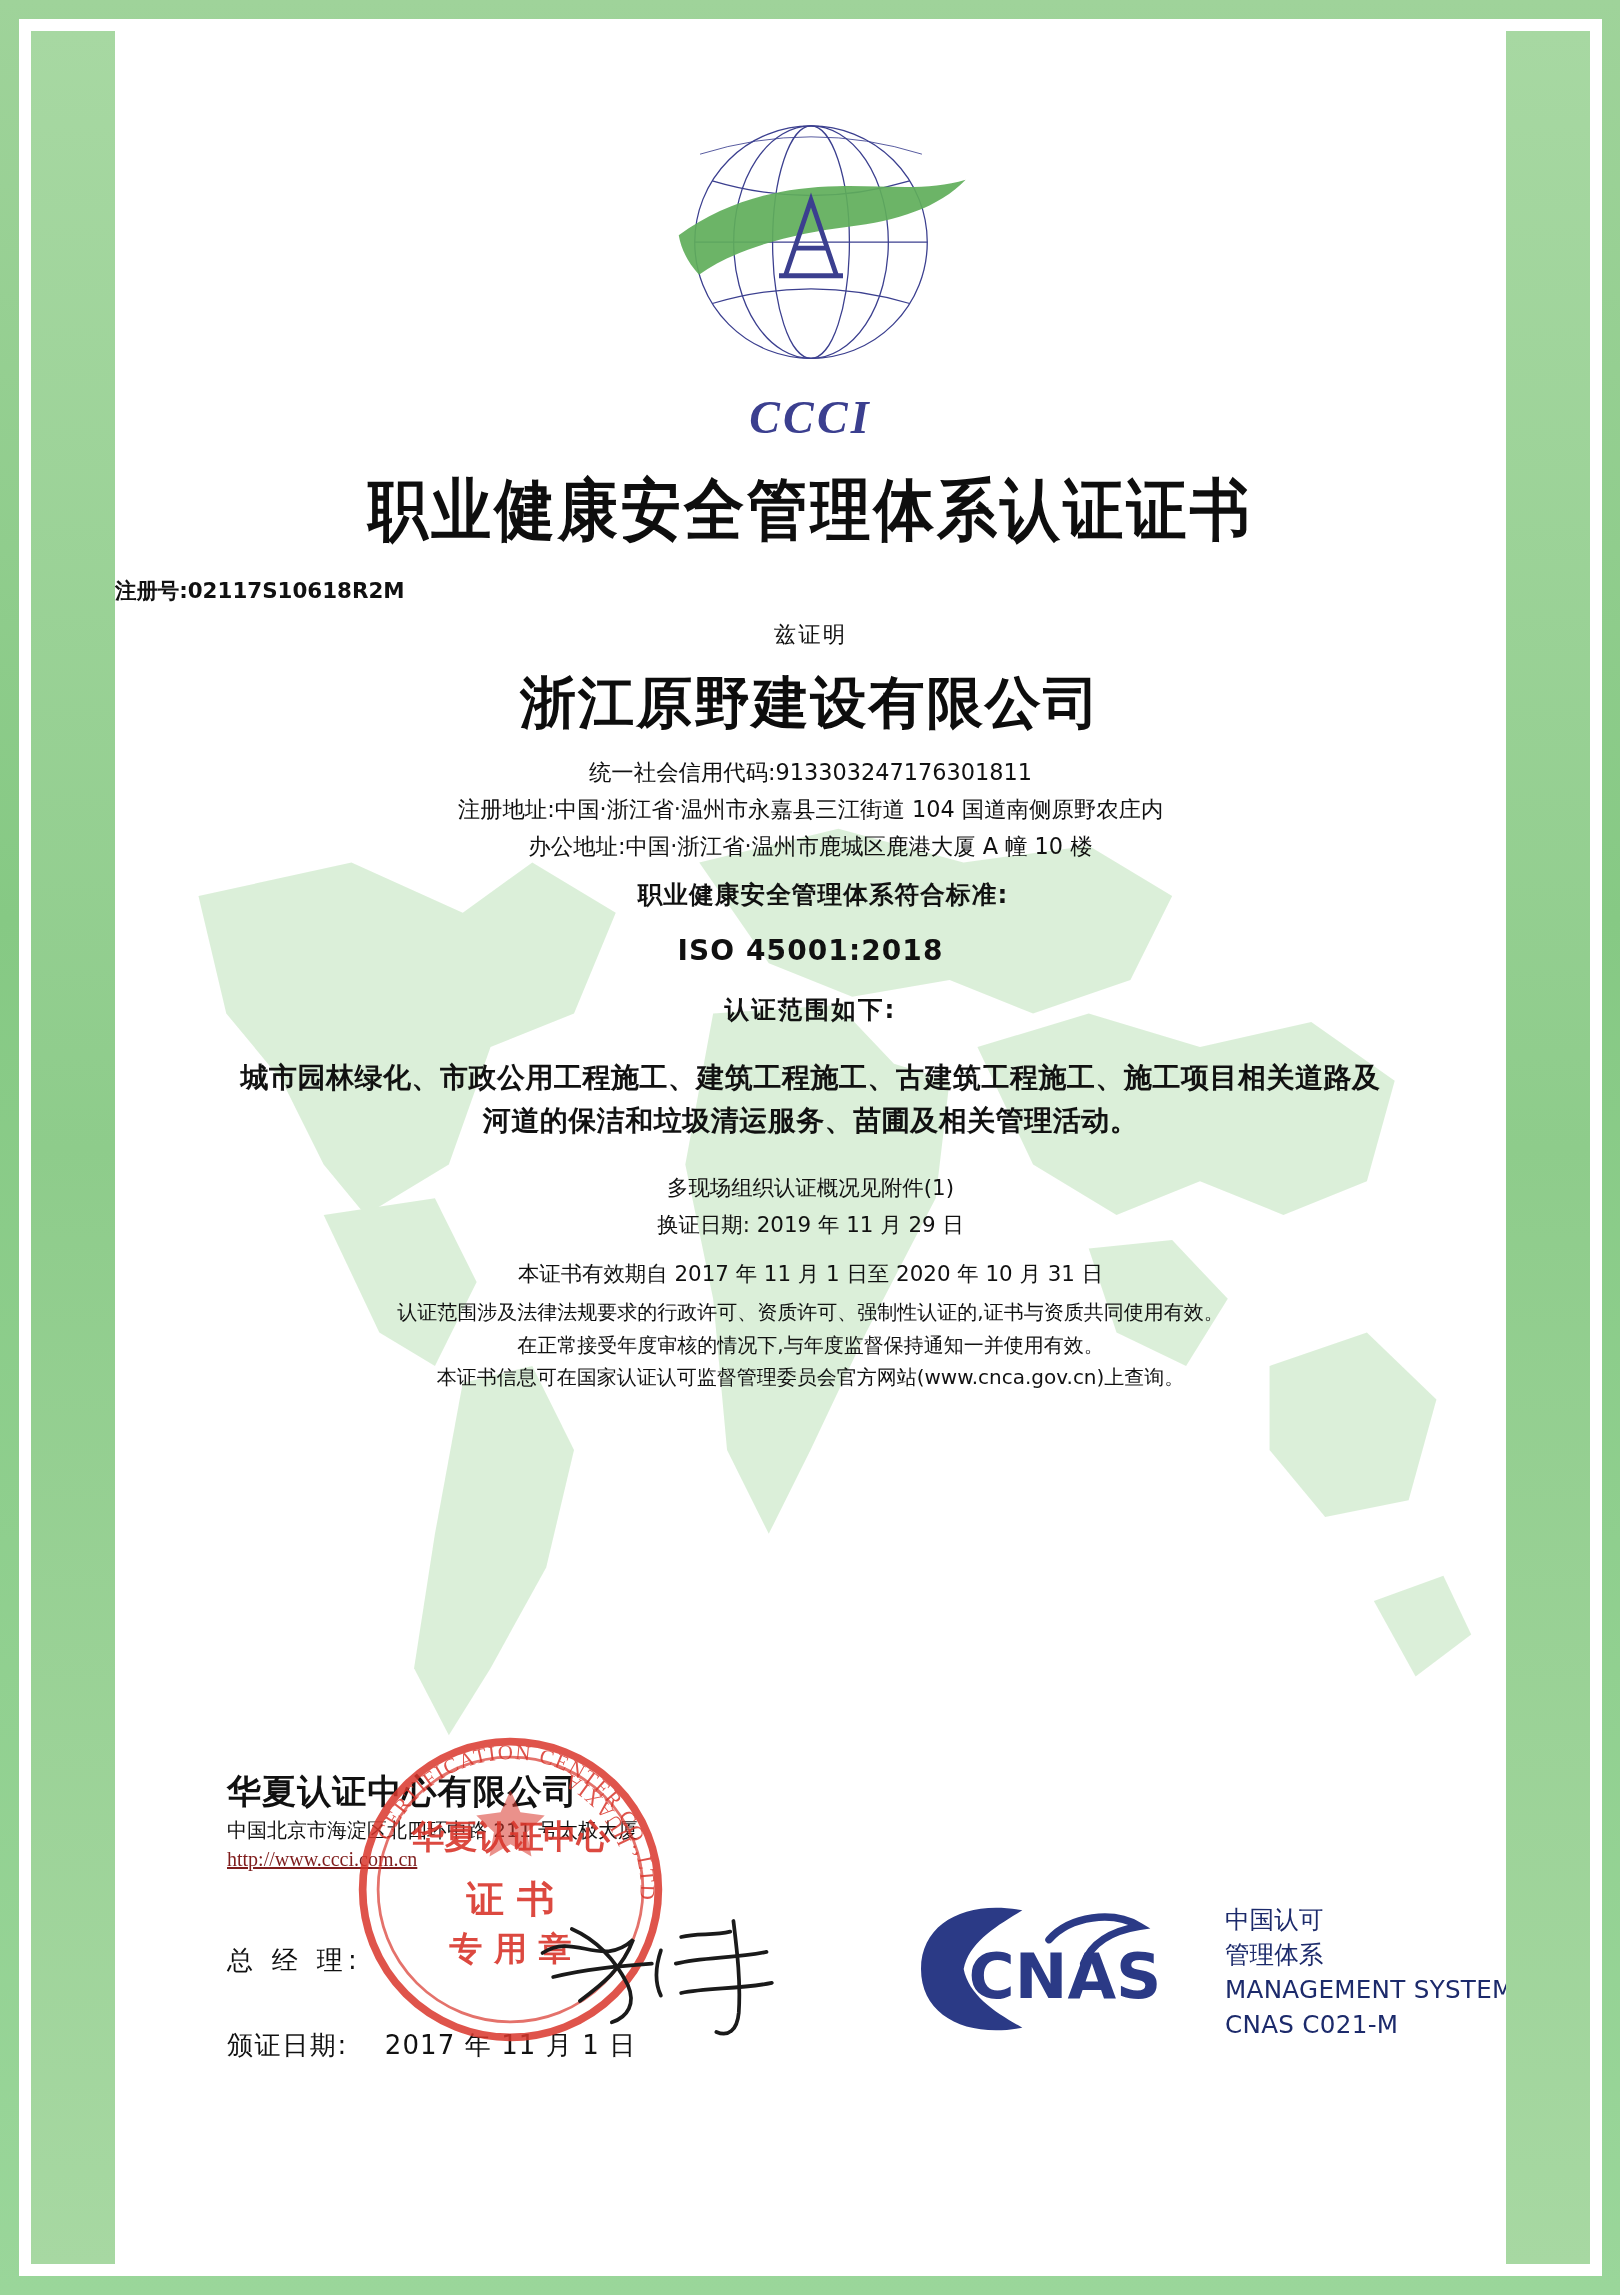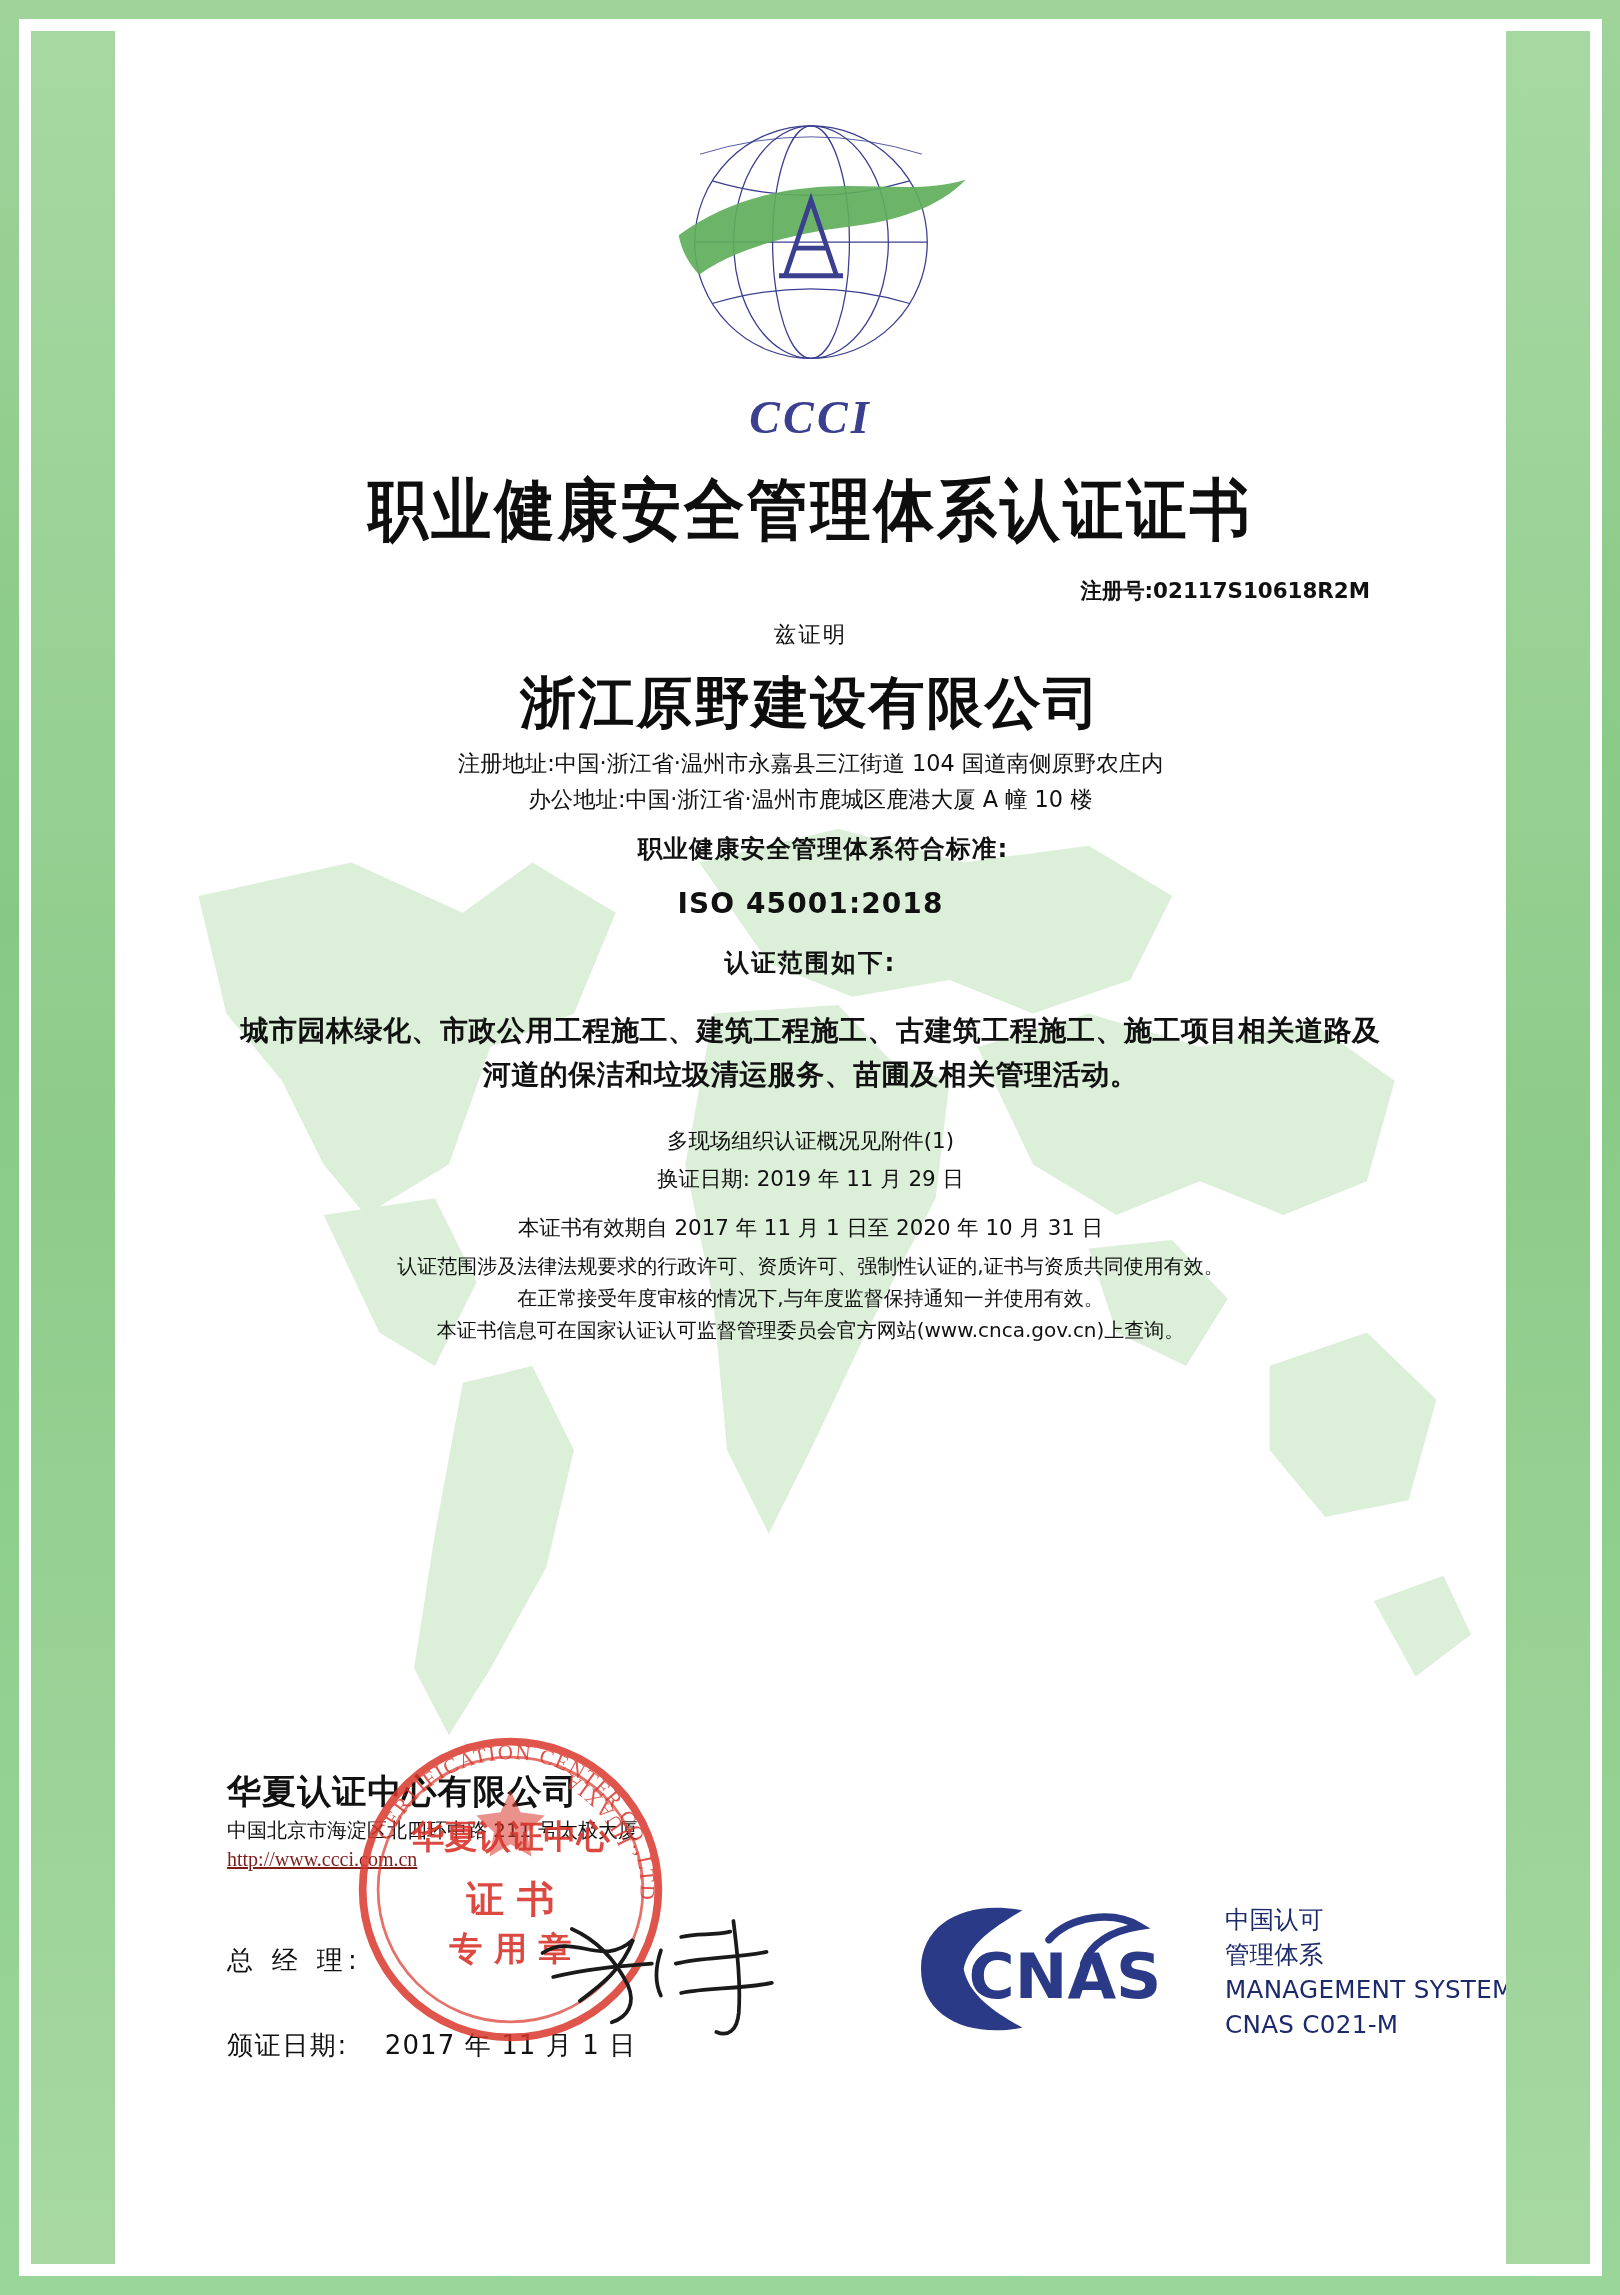--- a/index.html
+++ b/index.html
@@ -89,21 +89,21 @@
     font-size: 60px;
     letter-spacing: 3.2px;
     color: #0e0e0e;
     transform: scaleY(1.12);
     transform-origin: center top;
   }
 
   .reg-no {
     margin-top: 29px;
     margin-right: 136px;
-    text-align: right;
+    text-align: left;
     font-family: "DejaVu Sans", sans-serif;
     font-weight: bold;
     font-size: 21.4px;
     color: #111;
   }
 
   .zizhengming {
     margin-top: 14px;
     font-family: "DejaVu Sans", sans-serif;
     font-size: 22.4px;
@@ -326,20 +326,21 @@
       <div class="cert-title">职业健康安全管理体系认证证书</div>
 
       <div class="reg-no">
         <span>注册号:</span><span>02117S10618R2M</span>
       </div>
 
       <div class="zizhengming">兹证明</div>
 
       <div class="company-name">浙江原野建设有限公司</div>
 
+      <div class="info-line">统一社会信用代码:913303247176301811</div>
       <div class="info-line tight">注册地址:中国·浙江省·温州市永嘉县三江街道 104 国道南侧原野农庄内</div>
       <div class="info-line tight">办公地址:中国·浙江省·温州市鹿城区鹿港大厦 A 幢 10 楼</div>
 
       <div class="standard-head">职业健康安全管理体系符合标准:</div>
       <div class="standard-code">ISO 45001:2018</div>
 
       <div class="scope-head">认证范围如下:</div>
       <div class="scope-body">城市园林绿化、市政公用工程施工、建筑工程施工、古建筑工程施工、施工项目相关道路及河道的保洁和垃圾清运服务、苗圃及相关管理活动。</div>
 
       <div class="note-block">

